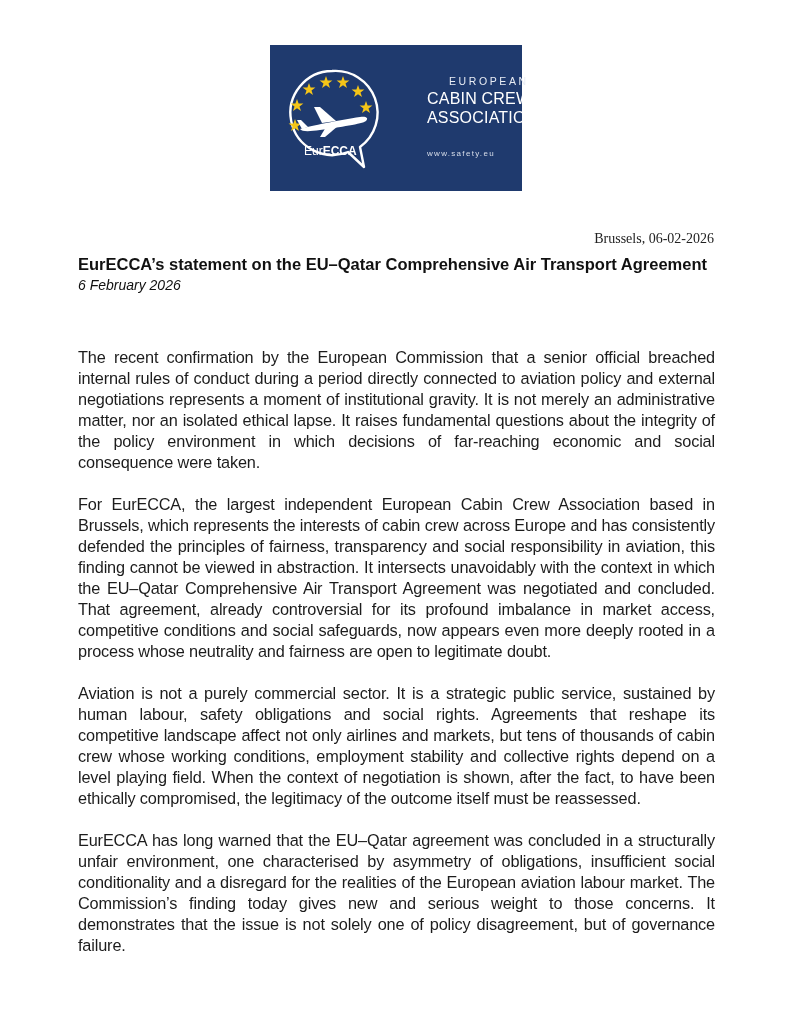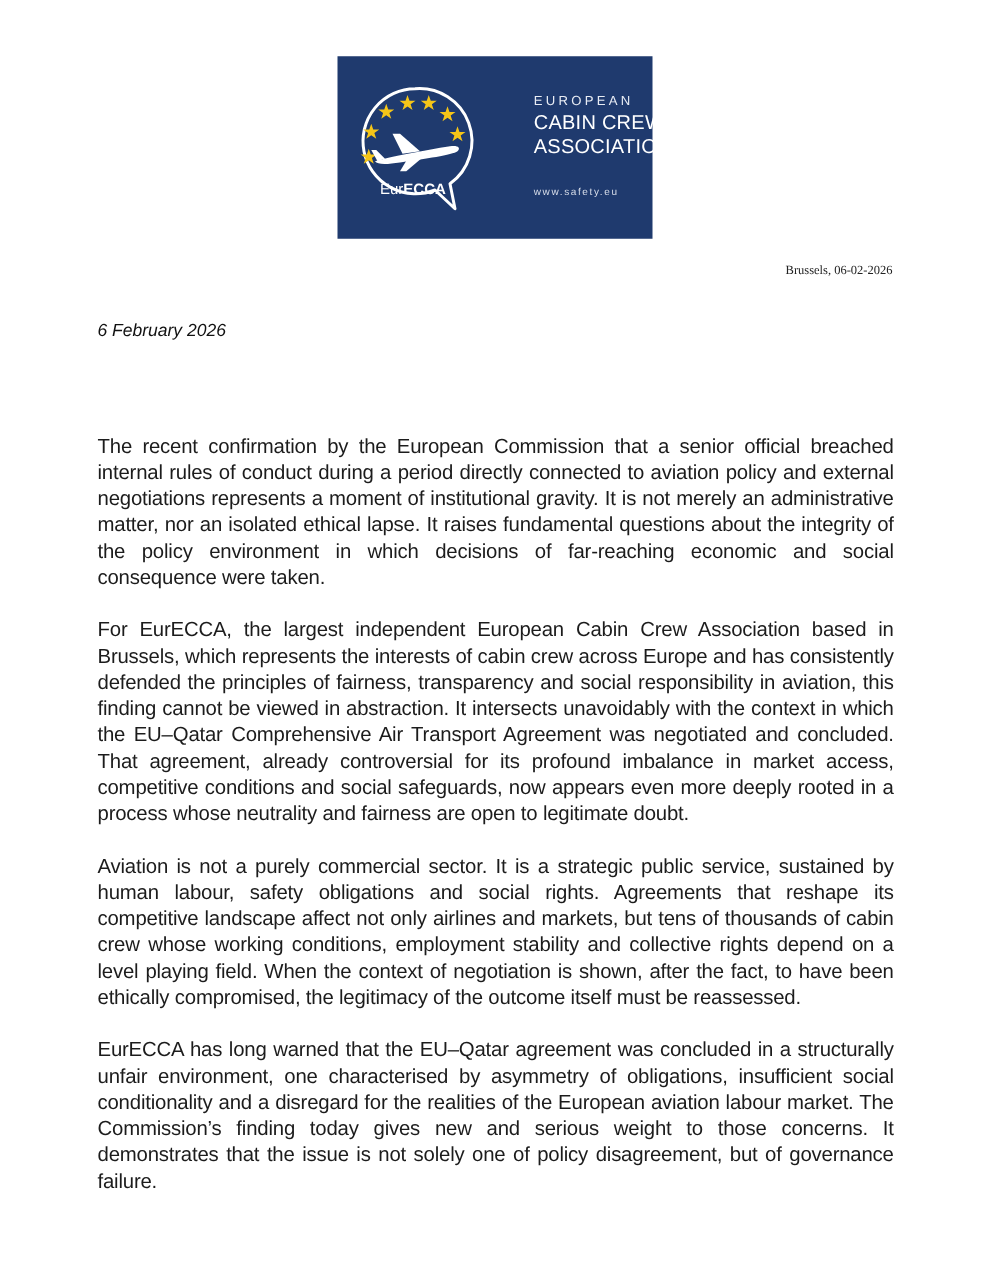--- a/index.html
+++ b/index.html
@@ -36,42 +36,43 @@
       color: #ffffff;
       font-family: "Liberation Sans", sans-serif;
     }
     .logo .org-line1 {
       display: block;
       font-size: 10.5px;
       letter-spacing: 2.6px;
       font-weight: normal;
       line-height: 16px;
       color: #e8ecf4;
+      margin-left: 22px;
     }
     .logo .org-line2, .logo .org-line3 {
       display: block;
       font-size: 16px;
       font-weight: normal;
       line-height: 19px;
       letter-spacing: 0.2px;
     }
     .logo .org-url {
       position: absolute;
       left: 157px;
       top: 104px;
       color: #d8deea;
       font-size: 8px;
       letter-spacing: 1.3px;
     }
     .dateline {
       position: absolute;
       right: 77px;
-      top: 211px;
+      top: 231px;
       font-family: "Liberation Serif", serif;
-      font-size: 10px;
+      font-size: 14px;
       color: #222;
     }
     .title-block {
       position: absolute;
       left: 78px;
       top: 254px;
       width: 640px;
     }
     .title {
       font-weight: bold;
@@ -133,20 +134,21 @@
     <span class="org-line1">EUROPEAN</span>
     <span class="org-line2">CABIN CREW</span>
     <span class="org-line3">ASSOCIATION</span>
   </div>
   <div class="org-url">www.safety.eu</div>
 </div>
 
 <div class="dateline">Brussels, 06-02-2026</div>
 
 <div class="title-block">
+  <div class="title">EurECCA’s statement on the EU–Qatar Comprehensive Air Transport Agreement</div>
   <div class="subtitle">6 February 2026</div>
 </div>
 
 <div class="body">
   <p class="para">The recent confirmation by the European Commission that a senior official breached internal rules of conduct during a period directly connected to aviation policy and external negotiations represents a moment of institutional gravity. It is not merely an administrative matter, nor an isolated ethical lapse. It raises fundamental questions about the integrity of the policy environment in which decisions of far-reaching economic and social consequence were taken.</p>
   <p class="para">For EurECCA, the largest independent European Cabin Crew Association based in Brussels, which represents the interests of cabin crew across Europe and has consistently defended the principles of fairness, transparency and social responsibility in aviation, this finding cannot be viewed in abstraction. It intersects unavoidably with the context in which the EU–Qatar Comprehensive Air Transport Agreement was negotiated and concluded. That agreement, already controversial for its profound imbalance in market access, competitive conditions and social safeguards, now appears even more deeply rooted in a process whose neutrality and fairness are open to legitimate doubt.</p>
   <p class="para">Aviation is not a purely commercial sector. It is a strategic public service, sustained by human labour, safety obligations and social rights. Agreements that reshape its competitive landscape affect not only airlines and markets, but tens of thousands of cabin crew whose working conditions, employment stability and collective rights depend on a level playing field. When the context of negotiation is shown, after the fact, to have been ethically compromised, the legitimacy of the outcome itself must be reassessed.</p>
   <p class="para">EurECCA has long warned that the EU–Qatar agreement was concluded in a structurally unfair environment, one characterised by asymmetry of obligations, insufficient social conditionality and a disregard for the realities of the European aviation labour market. The Commission’s finding today gives new and serious weight to those concerns. It demonstrates that the issue is not solely one of policy disagreement, but of governance failure.</p>
 </div>
 

